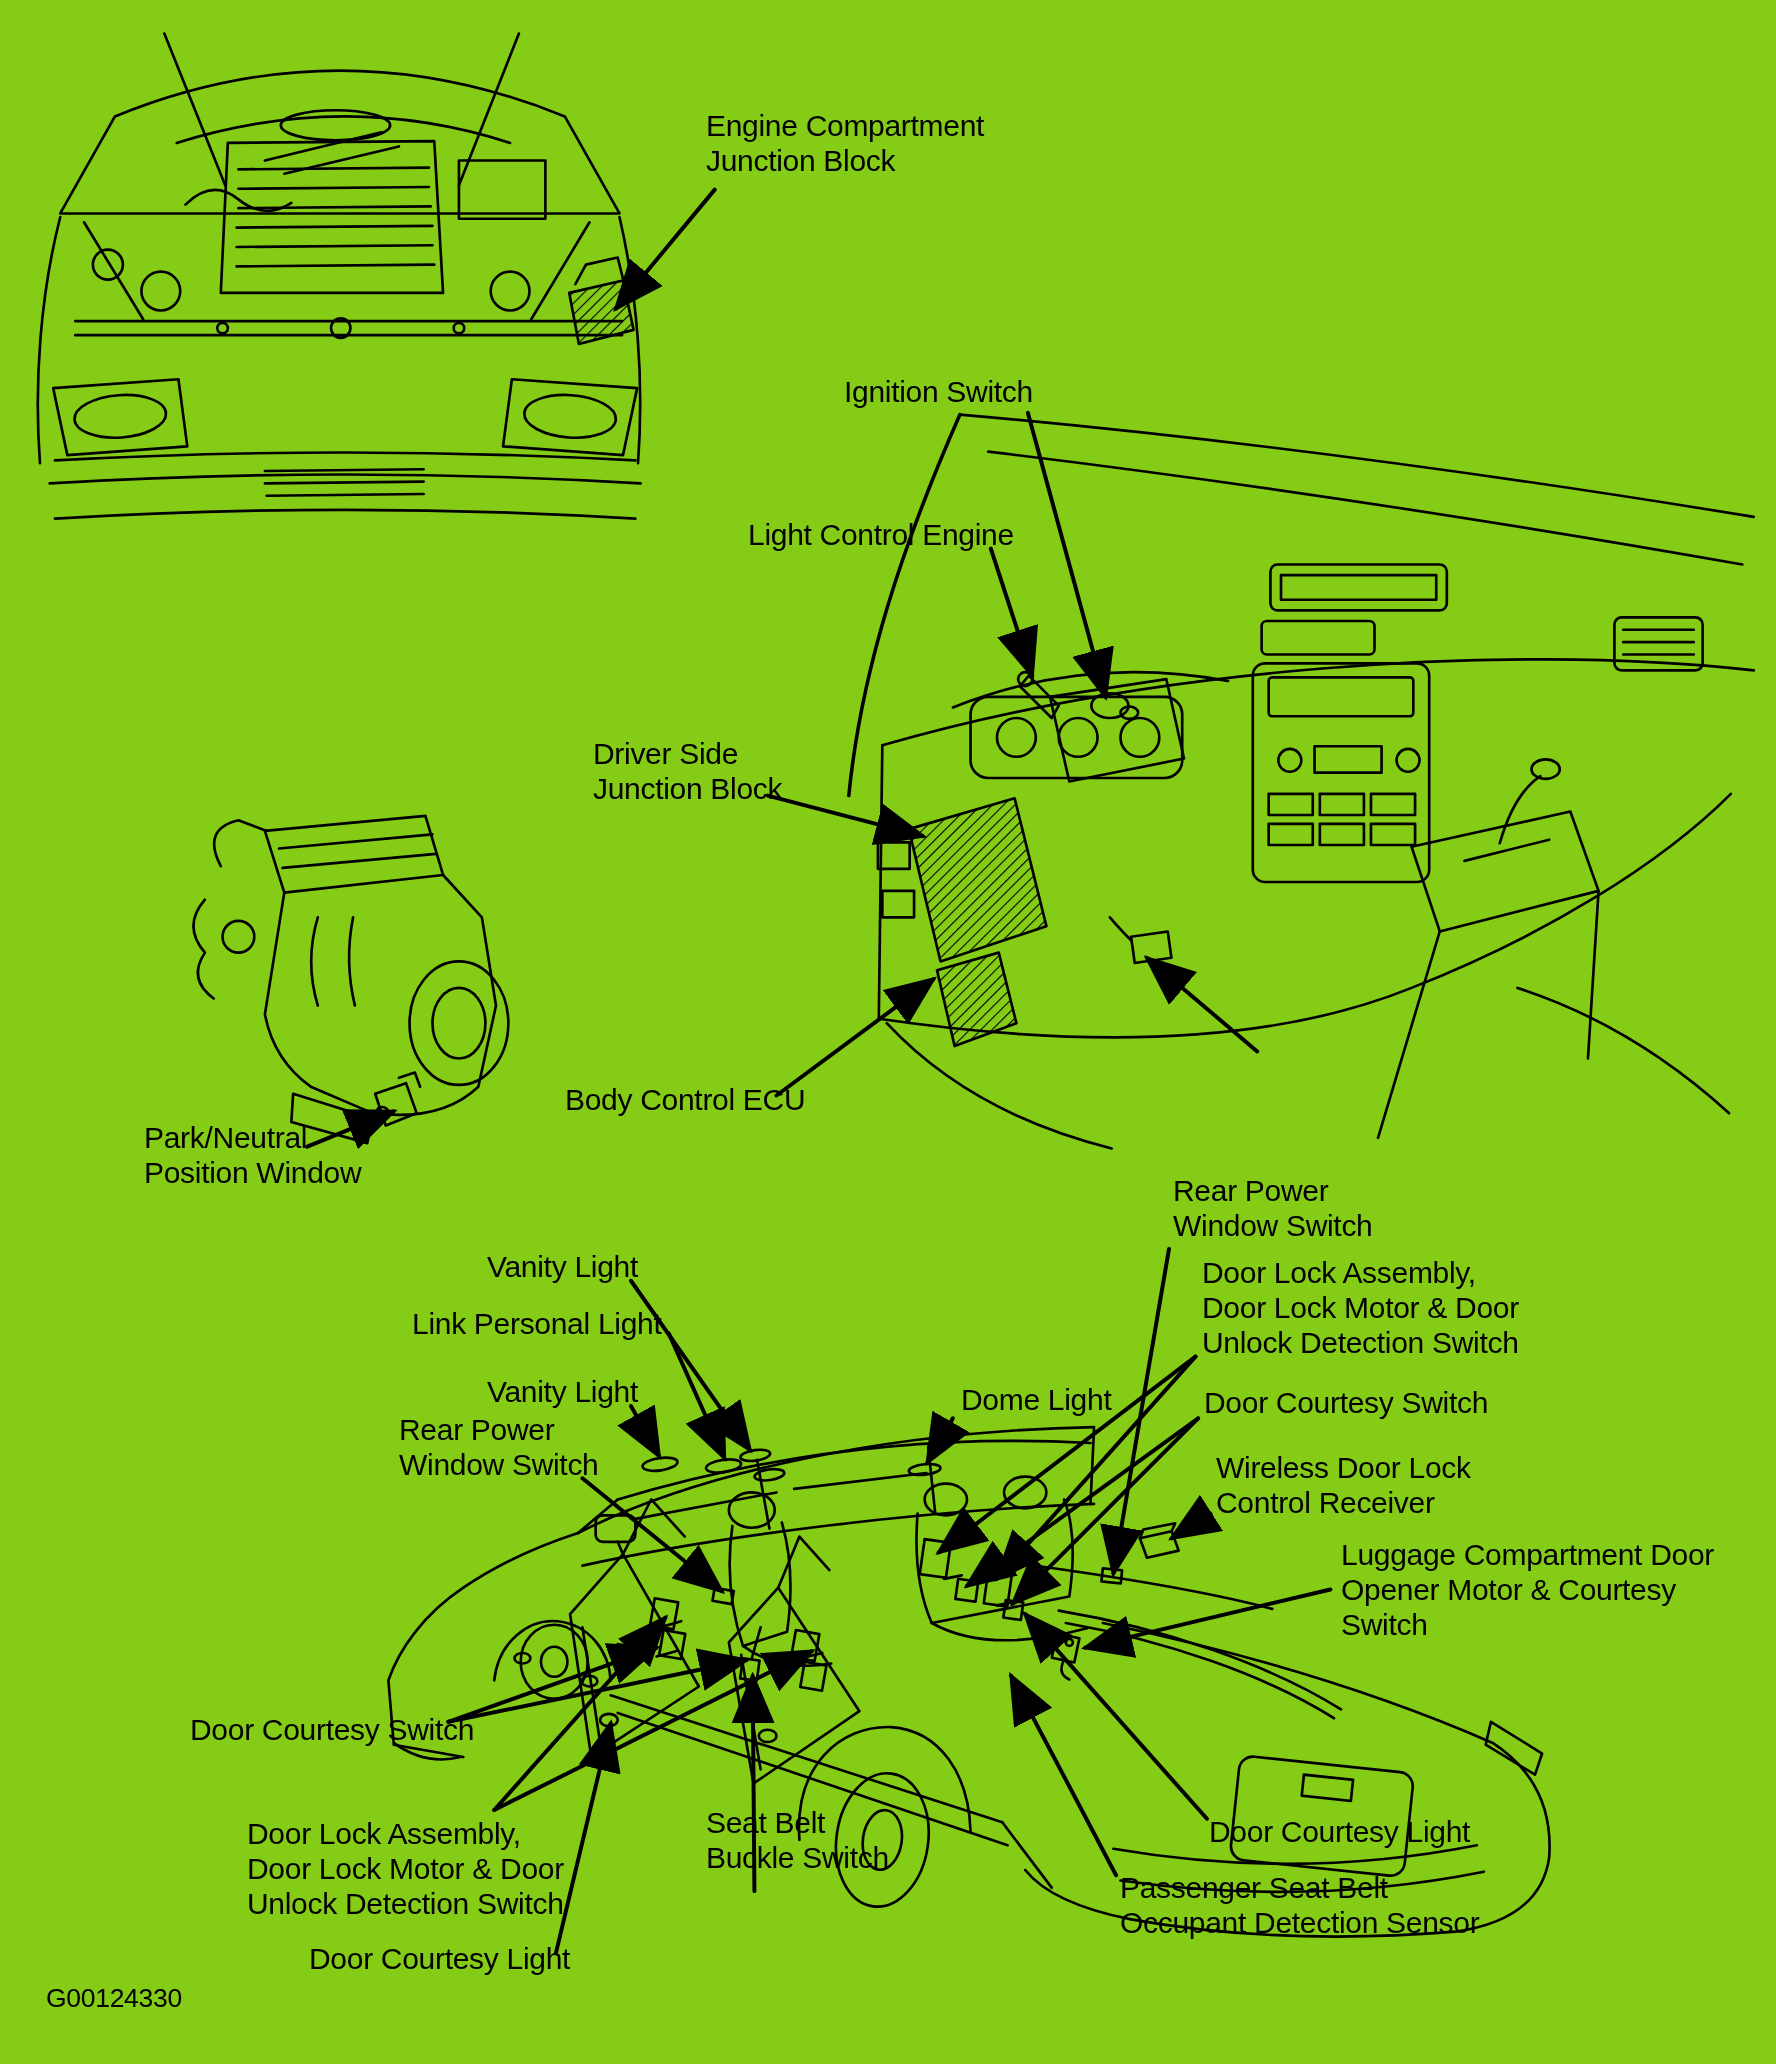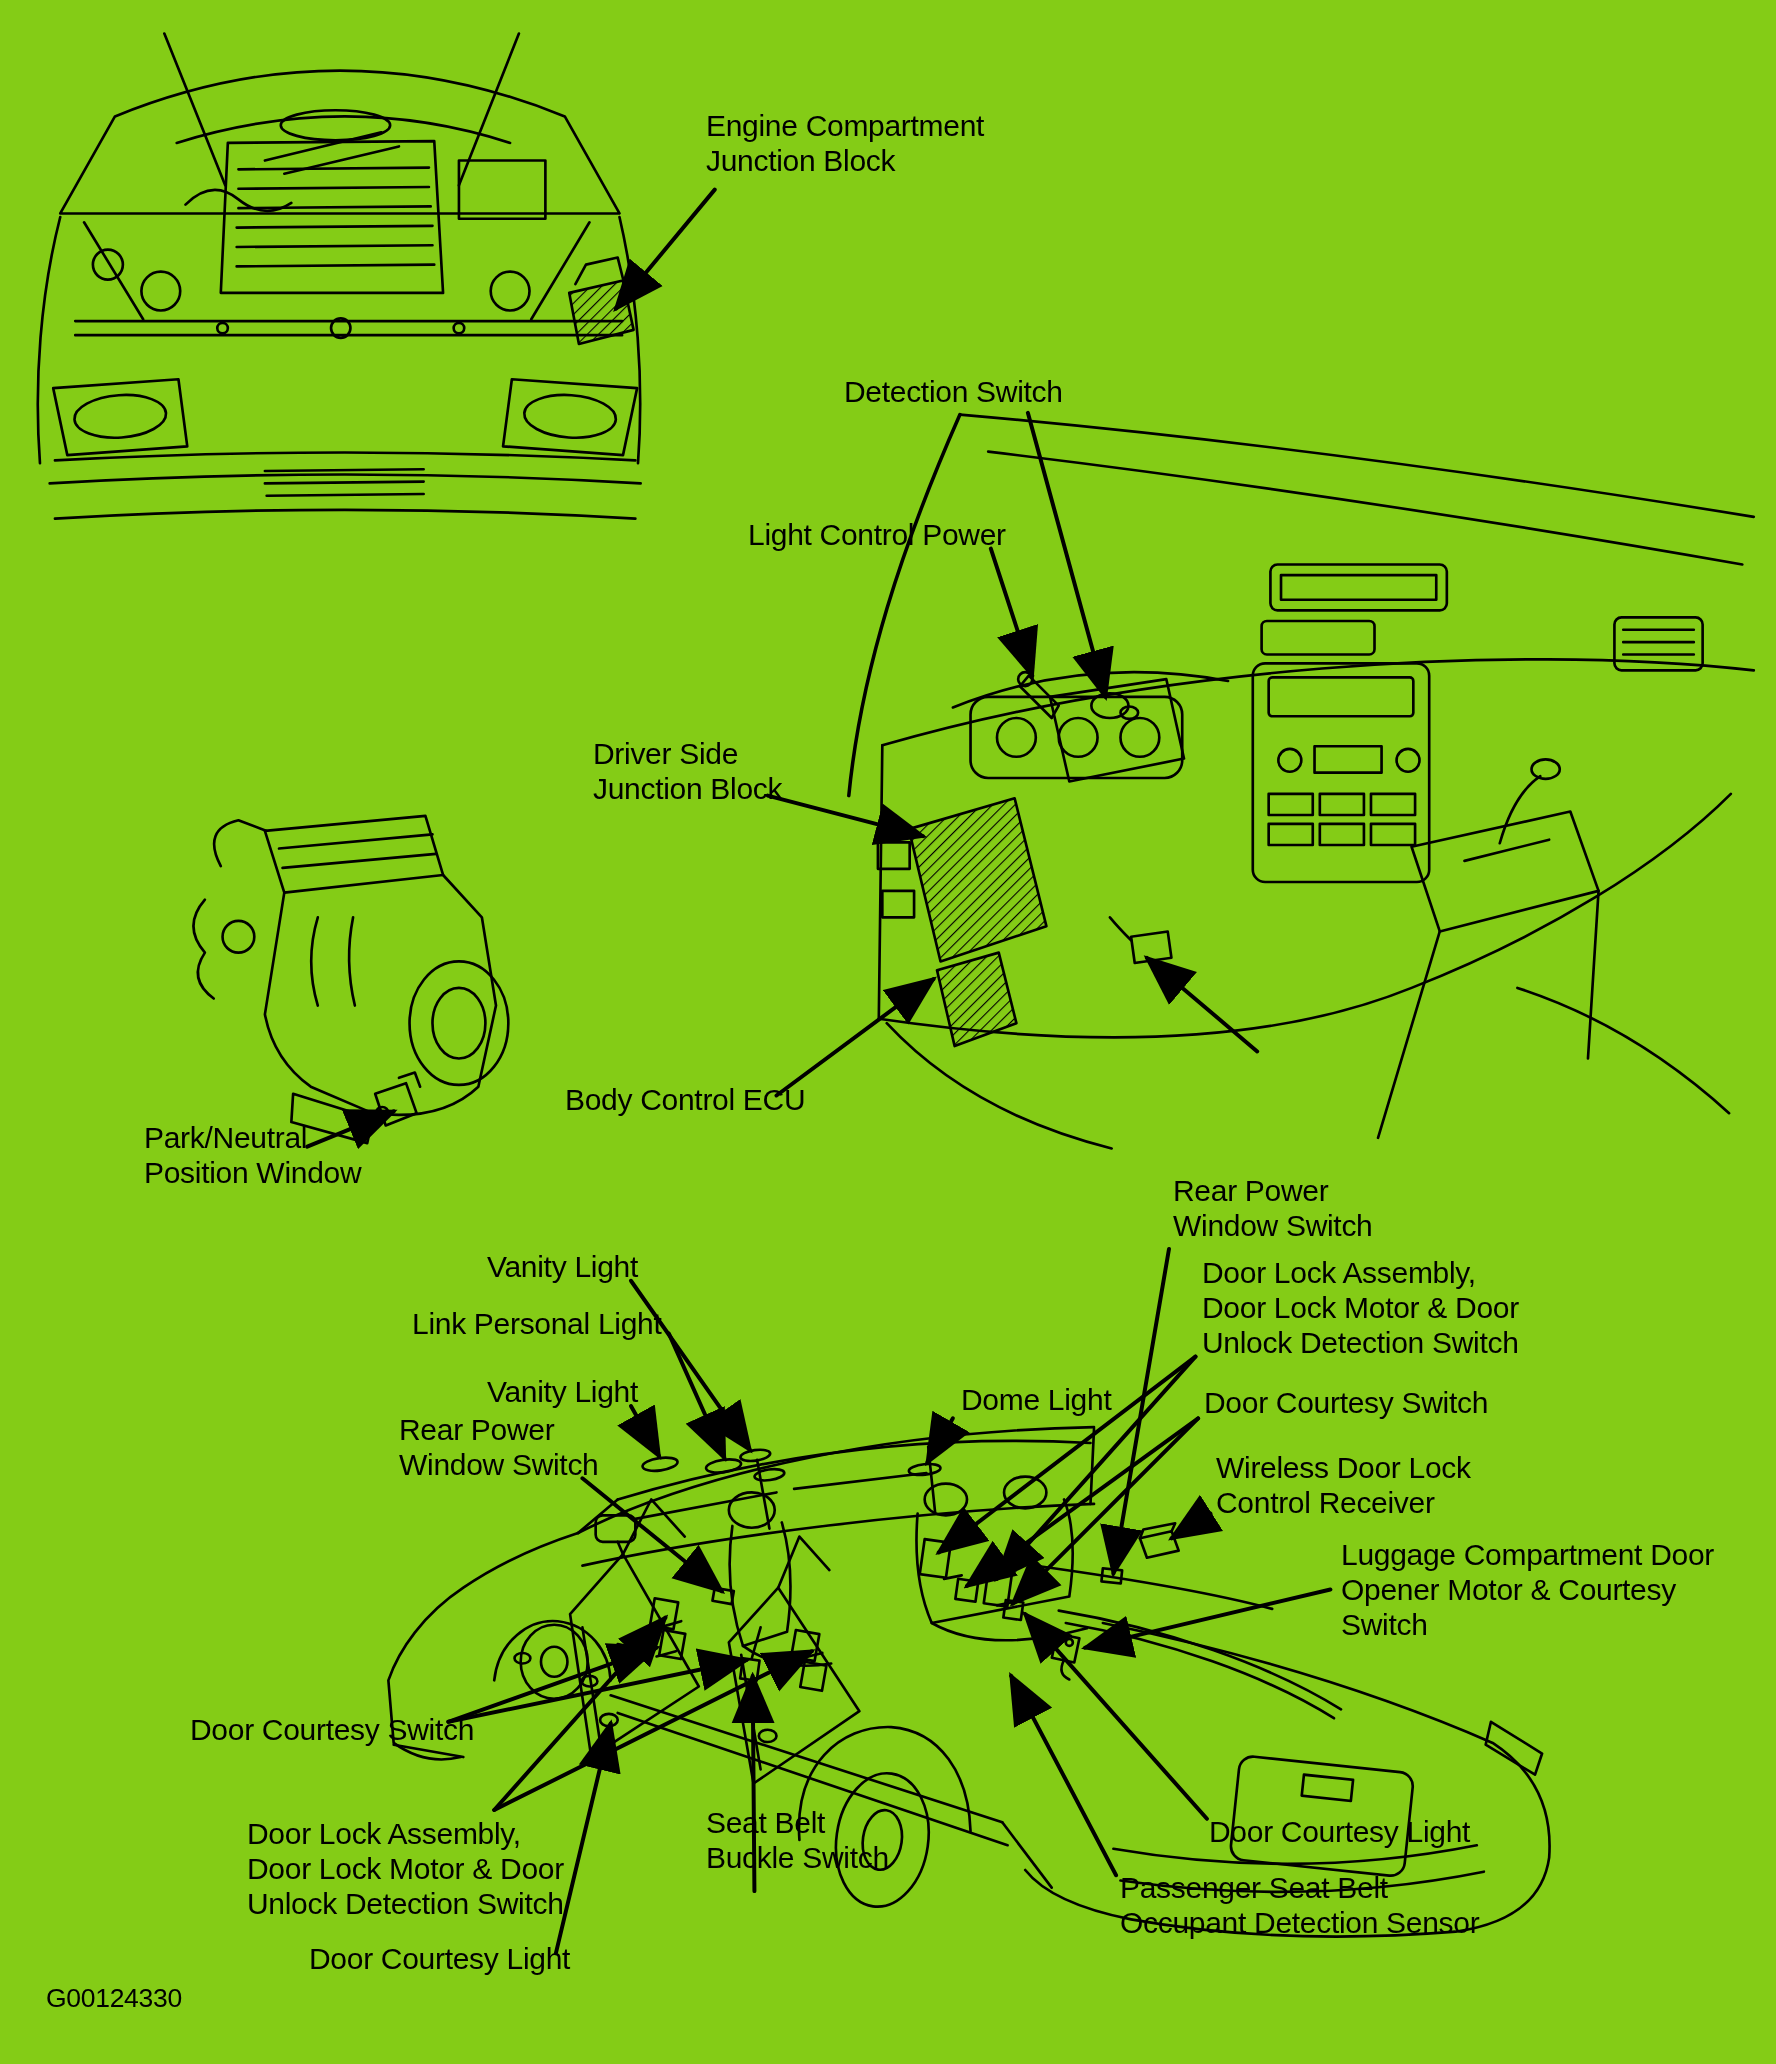--- a/index.html
+++ b/index.html
@@ -312,22 +312,22 @@
     <line x1="560" y1="2052" x2="920" y2="1872" marker-end="url(#ah)"></line>
     <line x1="630" y1="2214" x2="692" y2="1954" marker-end="url(#ah)"></line>
     <line x1="855" y1="2144" x2="853" y2="1900" marker-end="url(#ah)"></line>
     <line x1="1368" y1="2062" x2="1162" y2="1830" marker-end="url(#ah)"></line>
     <line x1="1265" y1="2126" x2="1146" y2="1900" marker-end="url(#ah)"></line>
   </g>
 </svg>
 
   <div class="lbl" style="left:706px;top:108px">Engine Compartment
 Junction Block</div>
-  <div class="lbl" style="left:844px;top:374px">Detection Switch</div>
-  <div class="lbl" style="left:748px;top:517px">Light Control Power</div>
+  <div class="lbl" style="left:844px;top:374px">Ignition Switch</div>
+  <div class="lbl" style="left:748px;top:517px">Light Control Engine</div>
   <div class="lbl" style="left:593px;top:736px">Driver Side
 Junction Block</div>
   <div class="lbl" style="left:565px;top:1082px">Body Control ECU</div>
   <div class="lbl" style="left:144px;top:1120px">Park/Neutral
 Position Window</div>
   <div class="lbl" style="left:1173px;top:1173px">Rear Power
 Window Switch</div>
   <div class="lbl" style="left:487px;top:1249px">Vanity Light</div>
   <div class="lbl" style="left:412px;top:1306px">Link Personal Light</div>
   <div class="lbl" style="left:1202px;top:1255px">Door Lock Assembly,

